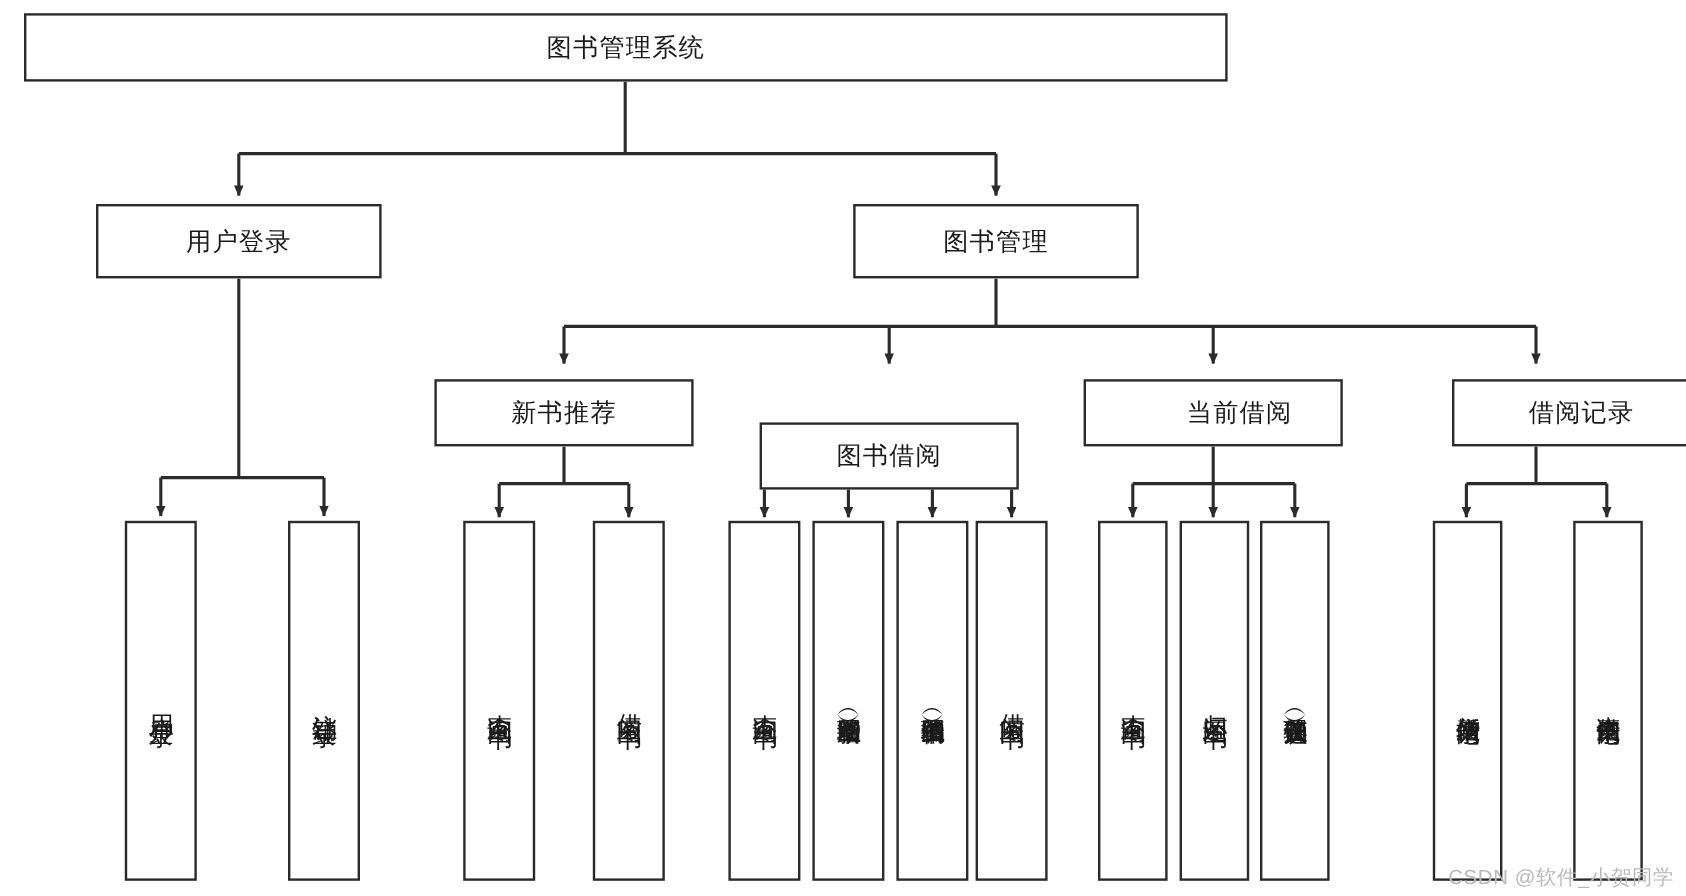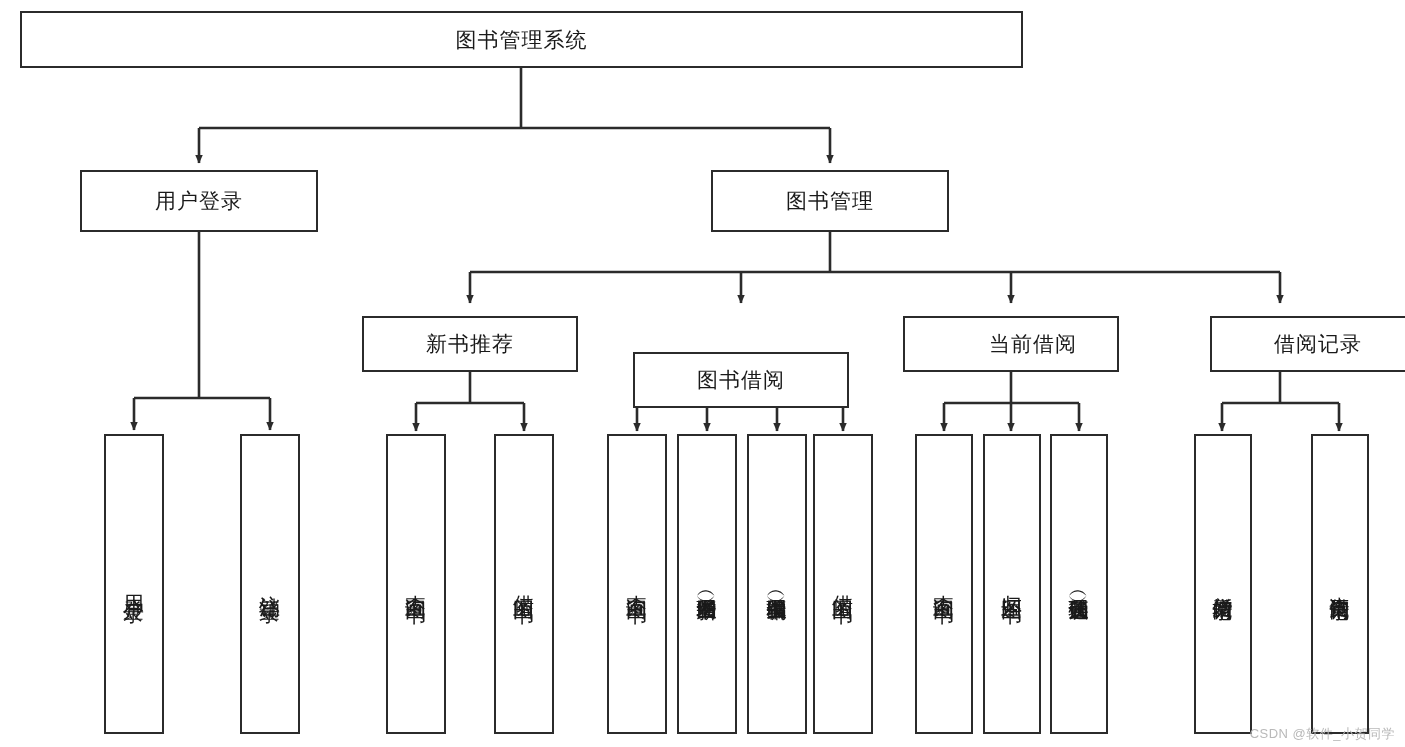--- a/index.html
+++ b/index.html
@@ -52,21 +52,21 @@
     text-orientation: upright;
     white-space: nowrap;
   }
   .node-label {
     display: block;
   }
   #watermark {
     position: absolute;
     right: 10px;
     bottom: 4px;
-    font-size: 13px;
+    font-size: 17px;
     color: #b9b9b9;
     z-index: 5;
     white-space: nowrap;
     letter-spacing: 0.5px;
   }
 </style>
 </head>
 <body>
 
 <div id="diagram-canvas">

